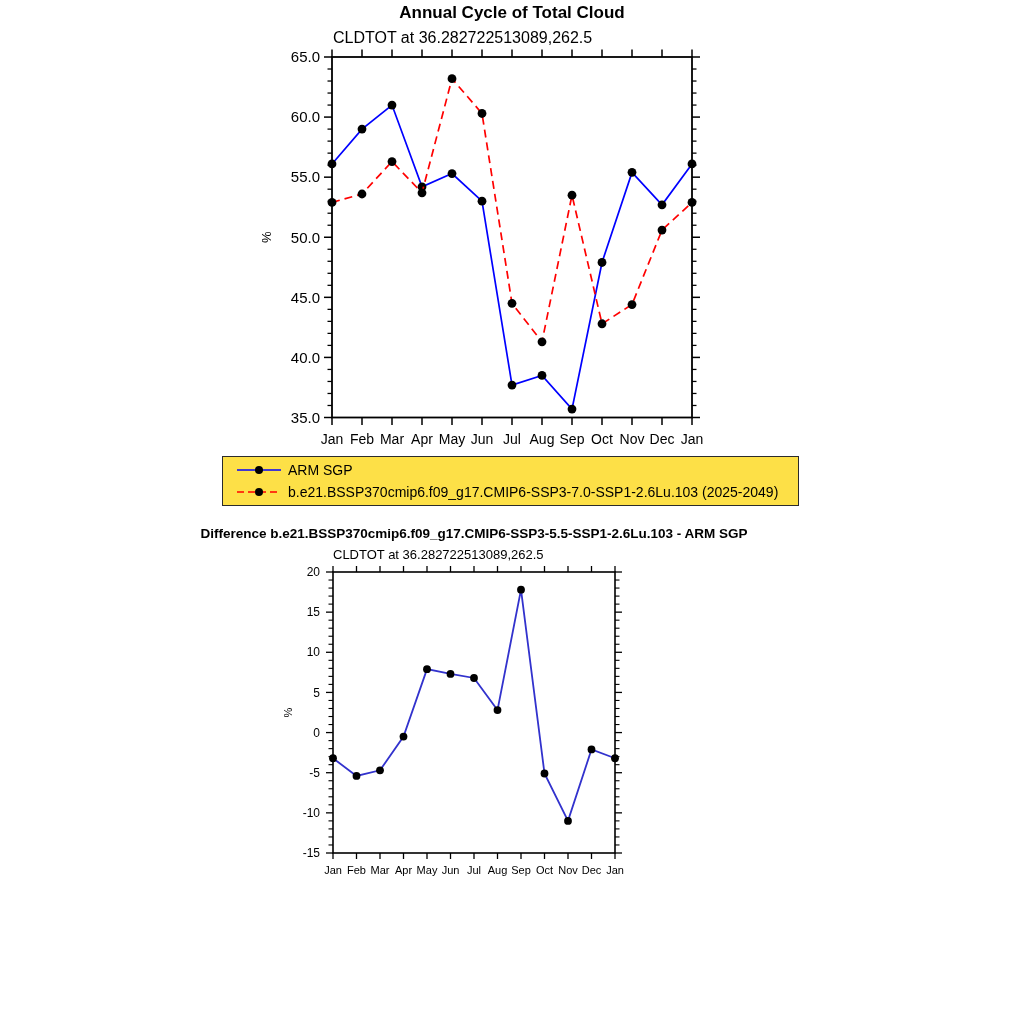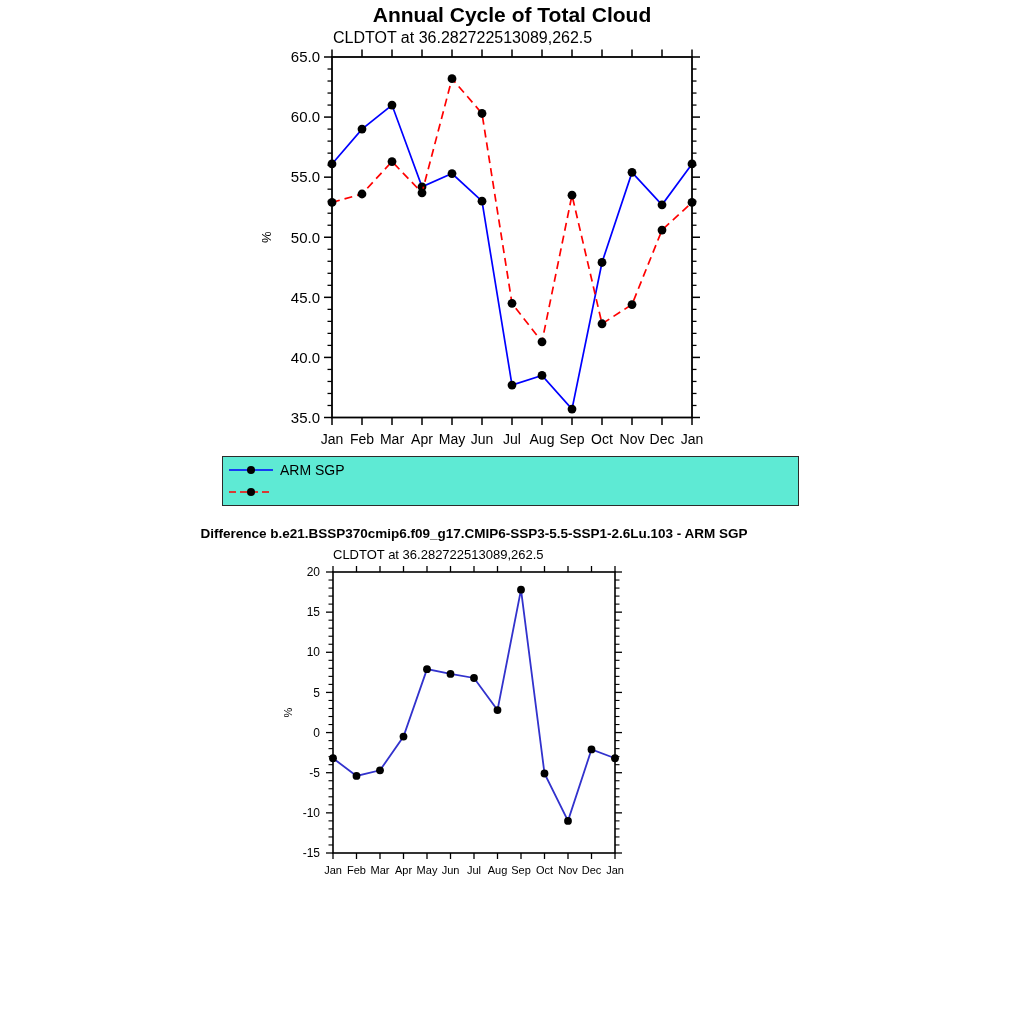--- a/index.html
+++ b/index.html
@@ -3,27 +3,27 @@
 <meta charset="utf-8">
 <style>
   html,body{margin:0;padding:0;background:#ffffff;}
   .page{
     position:relative;width:1024px;height:1024px;background:#ffffff;
     font-family:"Liberation Sans", sans-serif;color:#000;overflow:hidden;
   }
   #charts{position:absolute;left:0;top:0;}
   .t1{
     position:absolute;left:282px;top:3px;width:460px;text-align:center;
-    font-size:21px;font-weight:bold;white-space:nowrap;
+    font-size:17px;font-weight:bold;white-space:nowrap;
   }
   .s1{position:absolute;left:333px;top:29px;font-size:16px;white-space:nowrap;}
   .legend{
     position:absolute;left:222px;top:456px;width:577px;height:50px;
-    border:1px solid #2b2b2b;background:#5eead4;box-sizing:border-box;
-    padding:2px 0 0 5px;
+    border:1px solid #2b2b2b;background:#fde047;box-sizing:border-box;
+    padding:2px 0 0 13px;
   }
   .lrow{display:flex;align-items:center;height:22px;}
   .lsample{flex:0 0 auto;display:block;}
   .llabel{font-size:14px;margin-left:6px;white-space:nowrap;}
   .t2{
     position:absolute;left:174px;top:526px;width:600px;text-align:center;
     font-size:13.5px;font-weight:bold;white-space:nowrap;
   }
   .s2{position:absolute;left:333px;top:547px;font-size:13px;white-space:nowrap;}
   svg text{font-family:"Liberation Sans", sans-serif;fill:#000;}
@@ -336,19 +336,20 @@
         <line x1="1" y1="7" x2="45" y2="7" stroke-width="1.7" stroke="#0000ff"></line>
         <circle cx="23" cy="7" r="4" fill="#000000"></circle>
       </svg>
       <span class="llabel">ARM SGP</span>
     </div>
     <div class="lrow">
       <svg class="lsample" width="46" height="14">
         <line x1="1" y1="7" x2="45" y2="7" stroke-width="1.7" stroke-dasharray="7 4" stroke="#ff0000"></line>
         <circle cx="23" cy="7" r="4" fill="#000000"></circle>
       </svg>
+      <span class="llabel">b.e21.BSSP370cmip6.f09_g17.CMIP6-SSP3-7.0-SSP1-2.6Lu.103 (2025-2049)</span>
     </div>
   </div>
 
   <div class="t2">Difference b.e21.BSSP370cmip6.f09_g17.CMIP6-SSP3-5.5-SSP1-2.6Lu.103 - ARM SGP</div>
   <div class="s2">CLDTOT at 36.282722513089,262.5</div>
 
 </div>
 
 </body></html>

